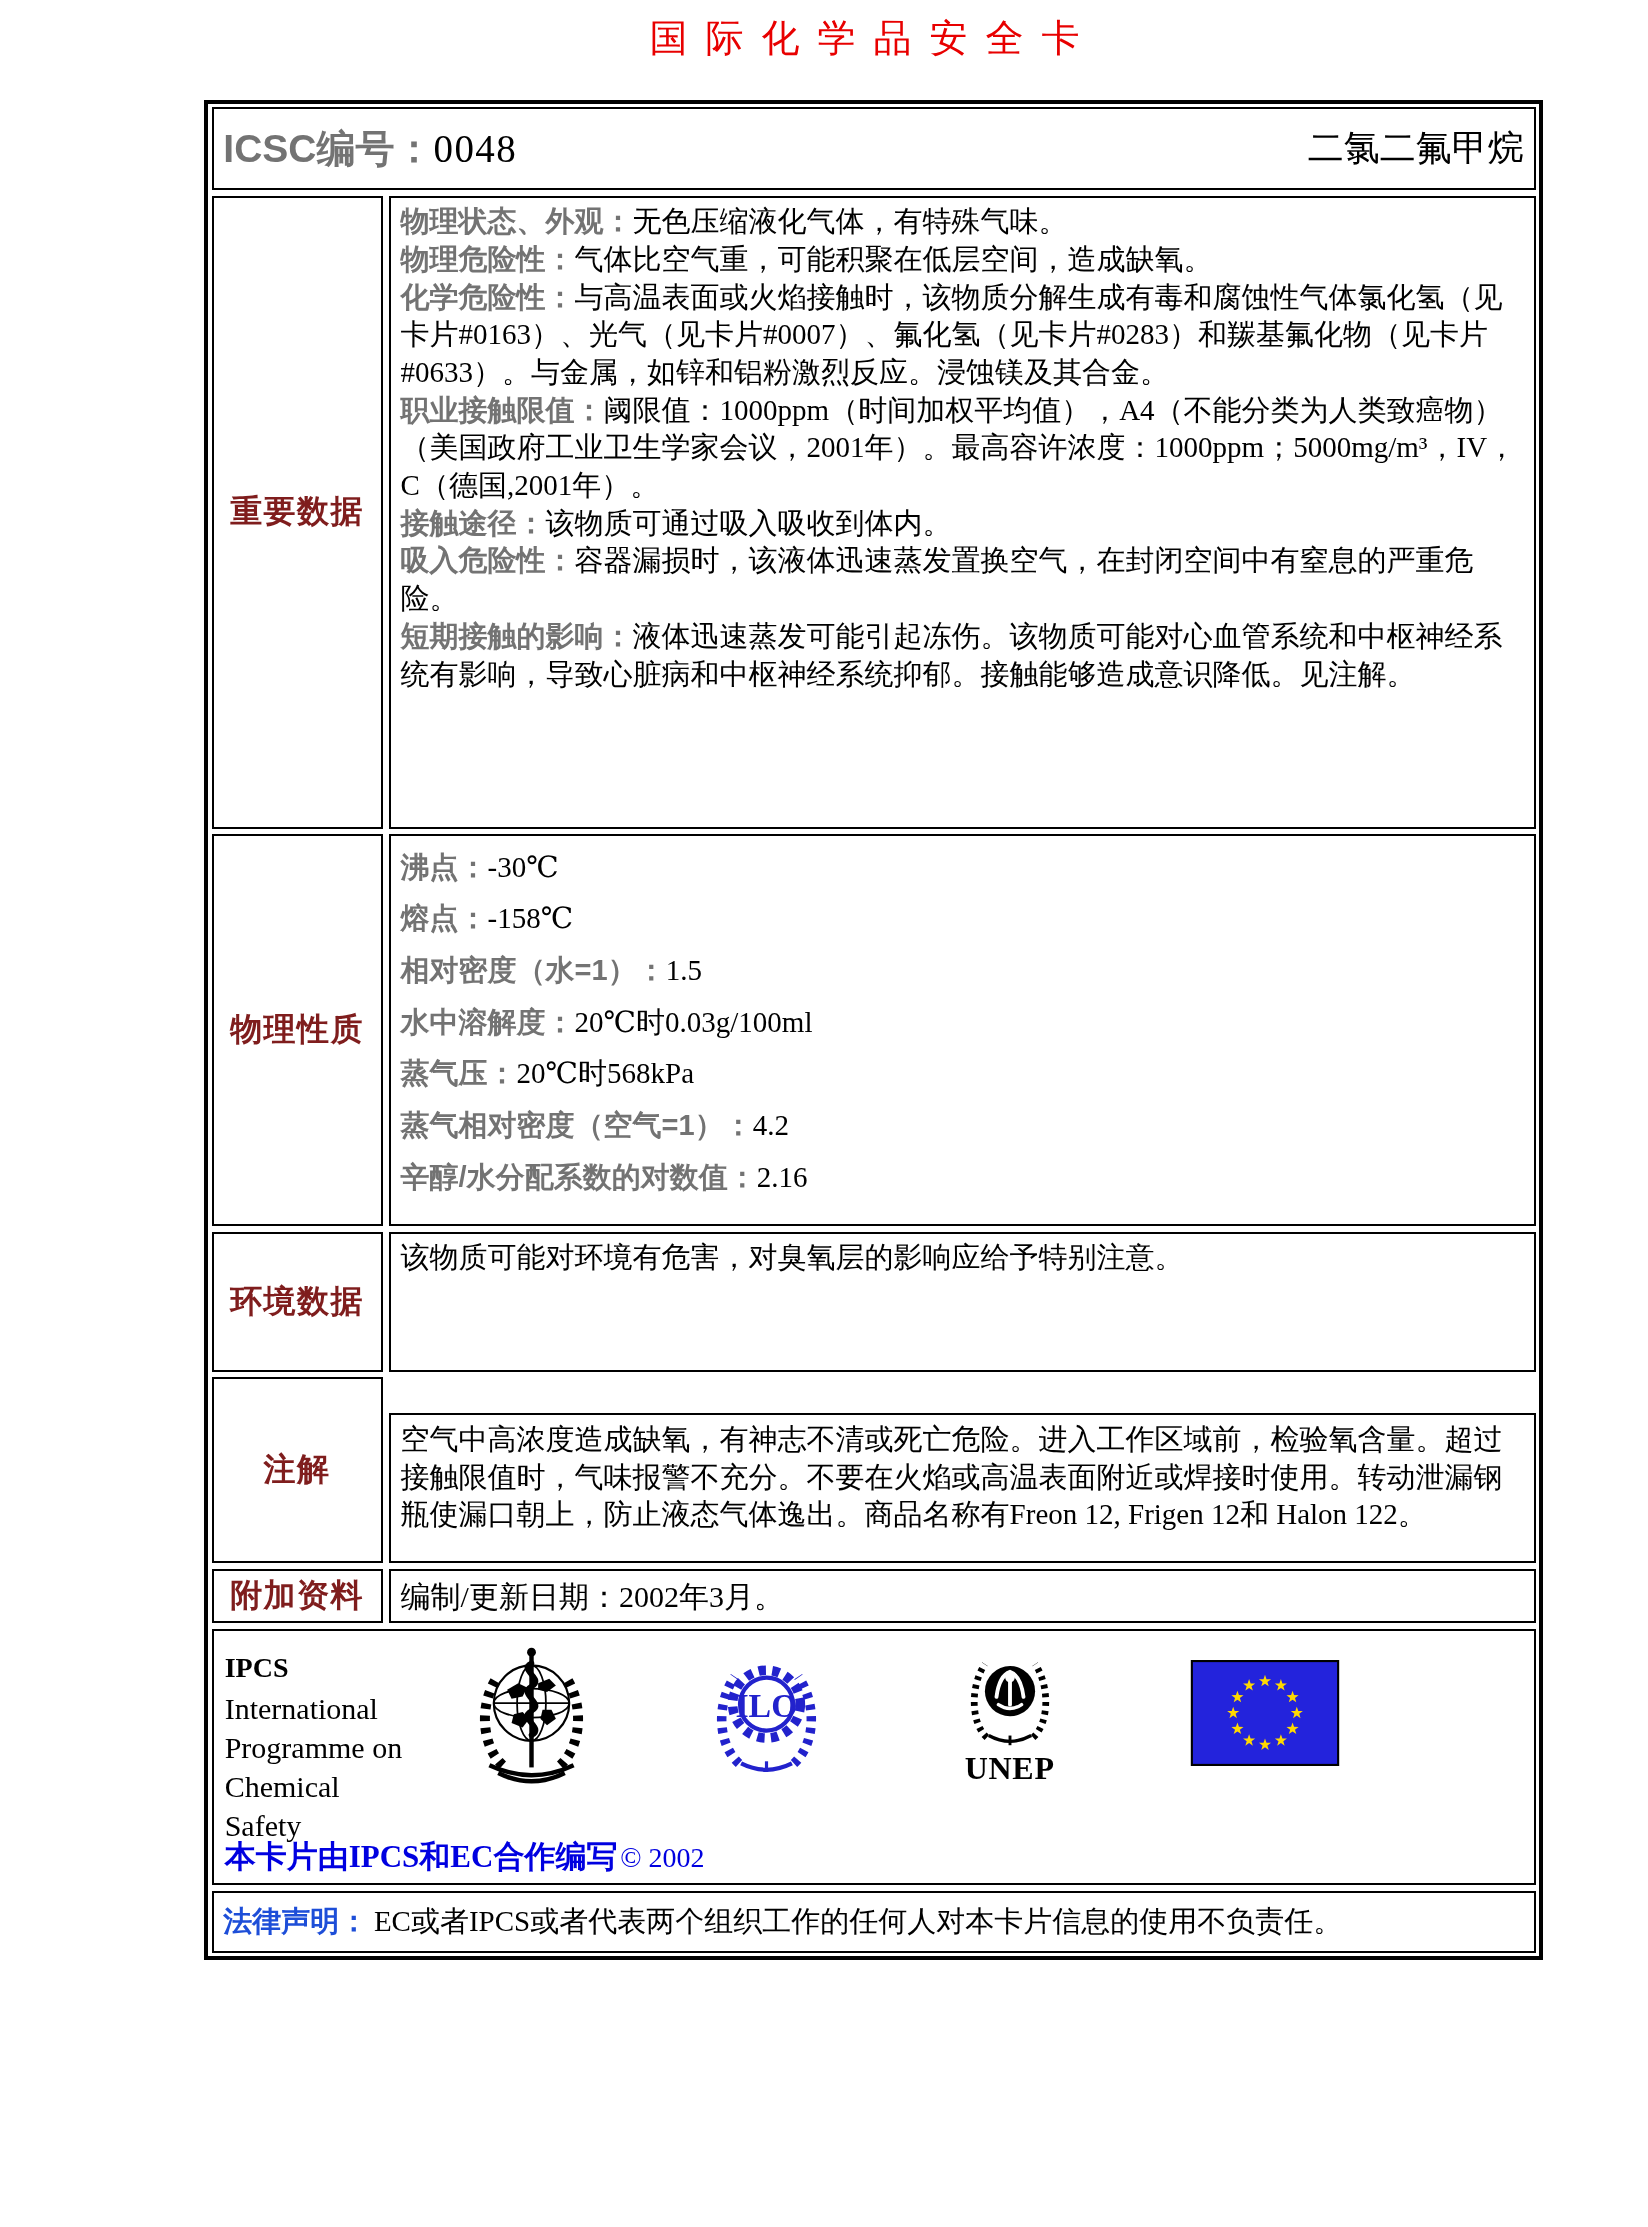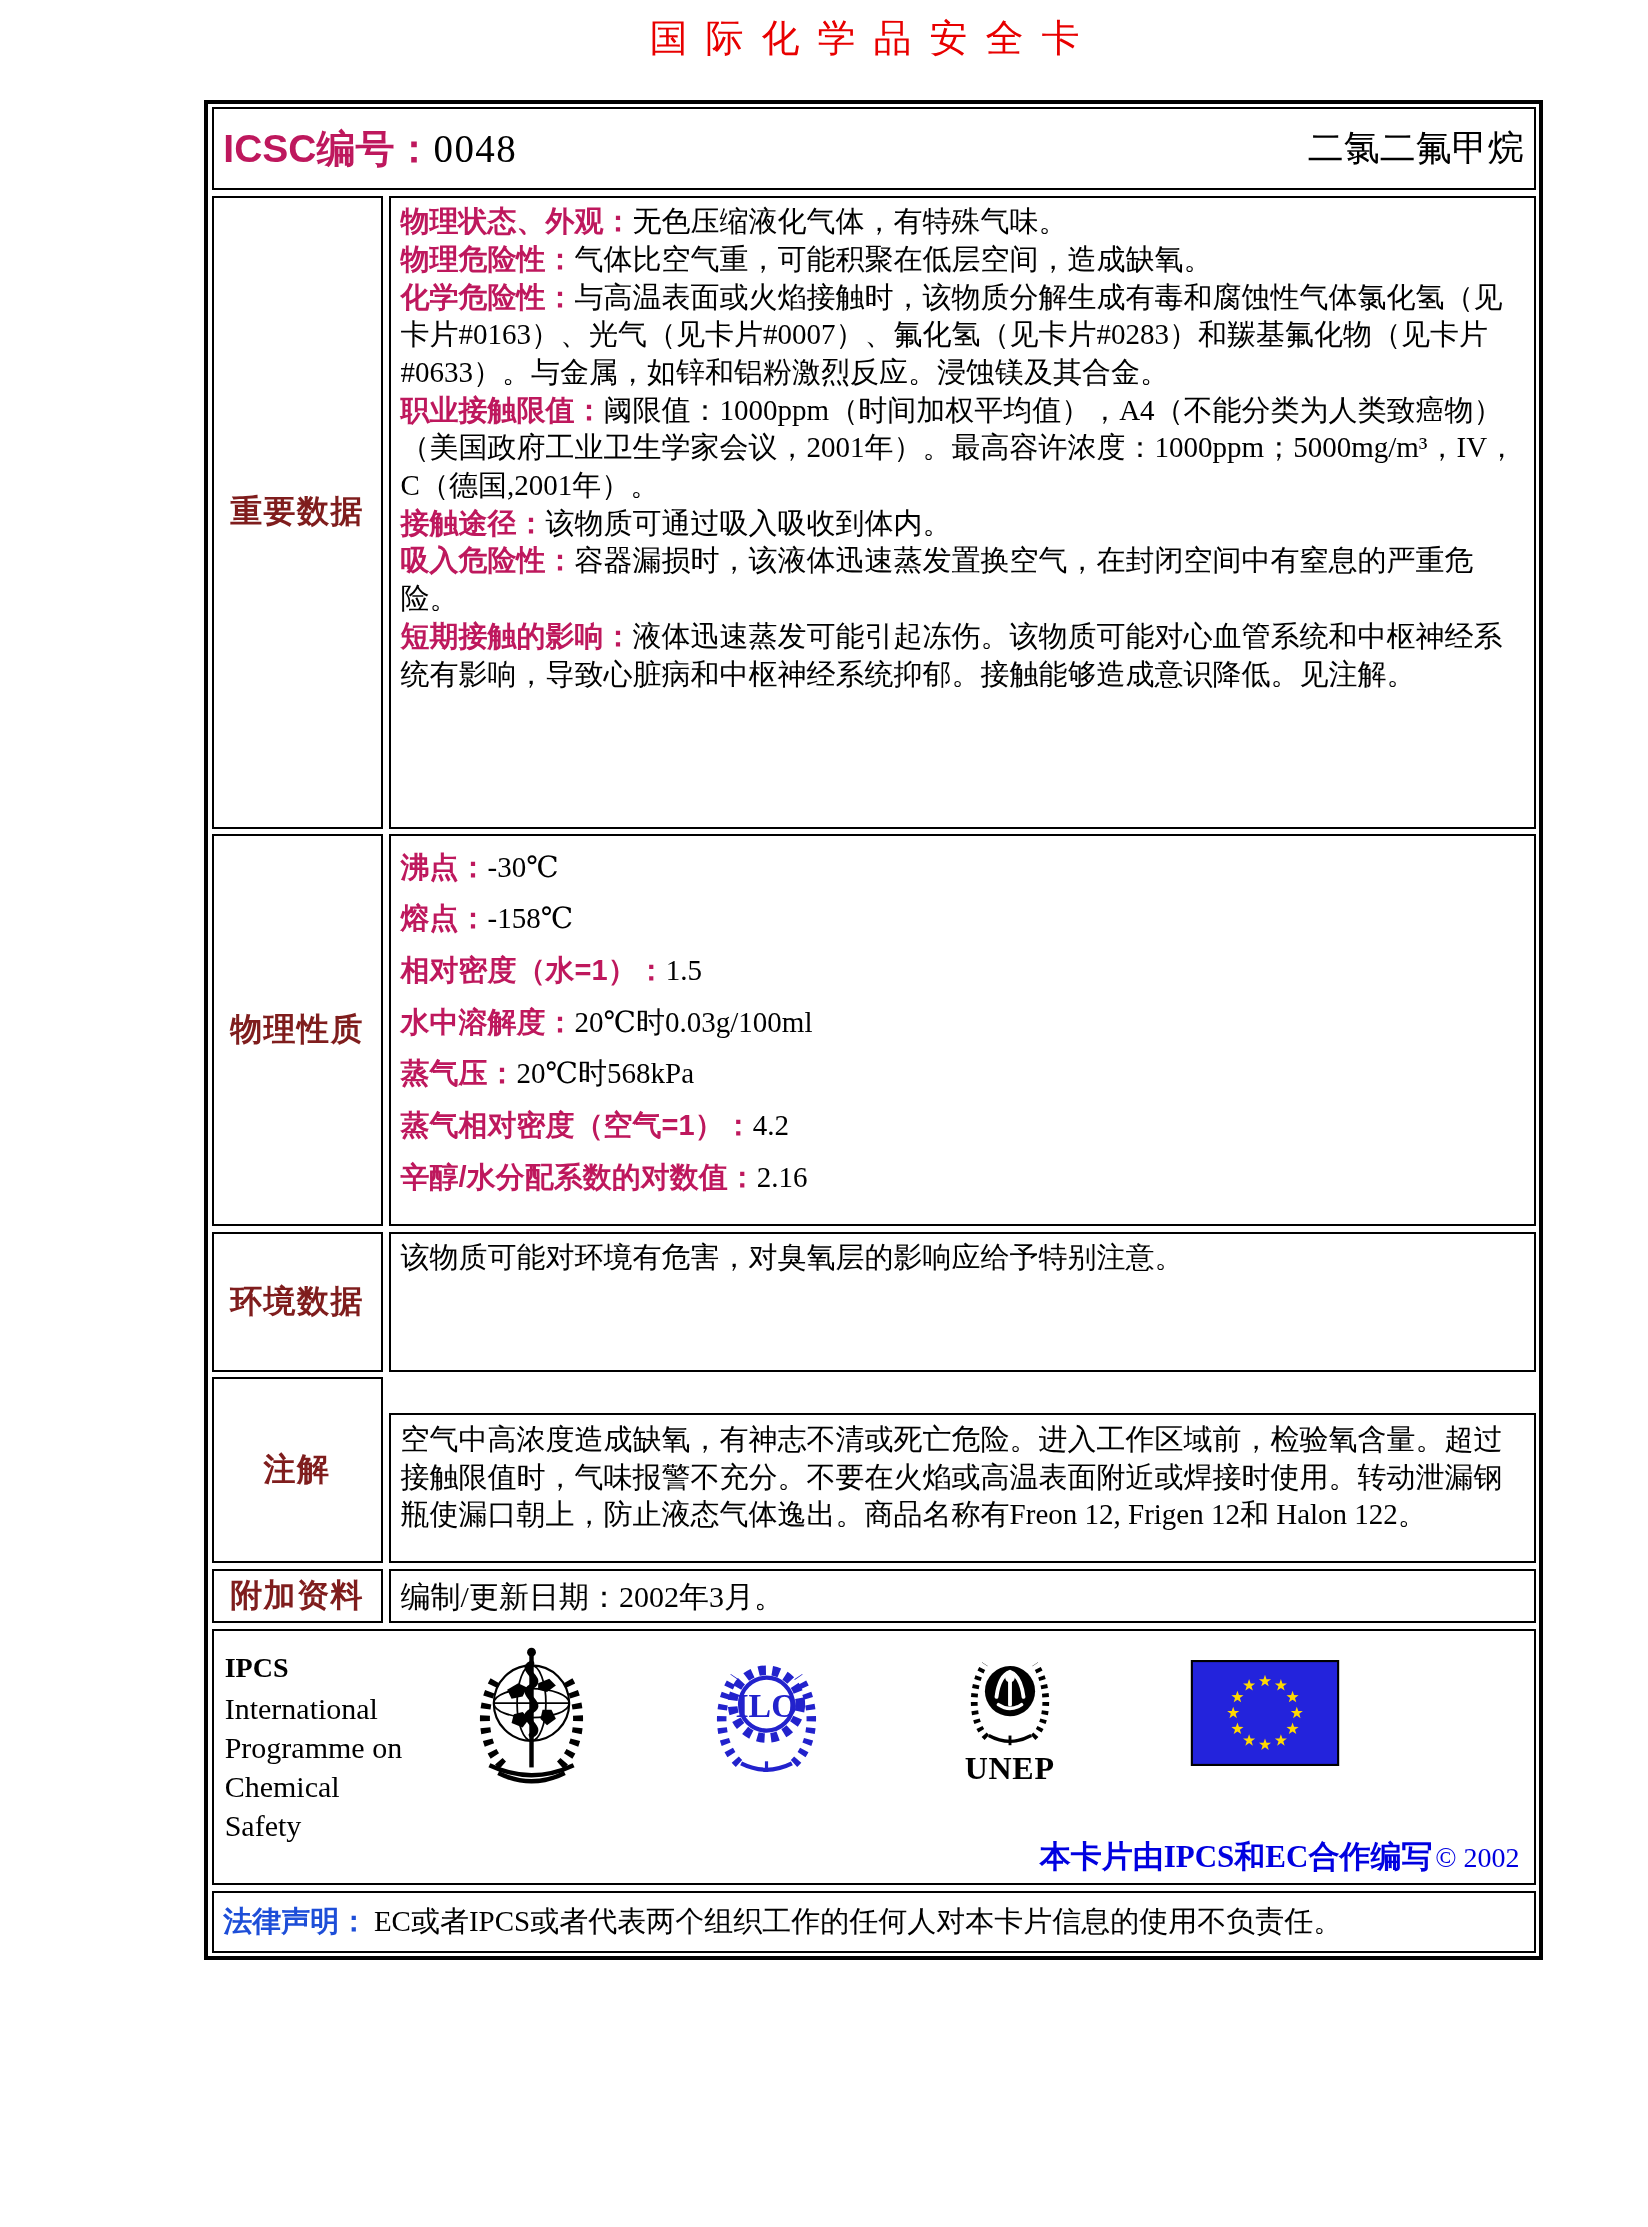--- a/index.html
+++ b/index.html
@@ -32,21 +32,21 @@
 
   .label-cell{
     flex:0 0 171px;display:flex;align-items:center;justify-content:center;
     color:#7f1d1d;font-family:"Liberation Sans","DejaVu Sans",sans-serif;
     font-weight:bold;font-size:32px;letter-spacing:1.4px;text-align:center;
   }
   .content-cell{
     flex:1;padding:5.6px 9.8px;font-size:29px;line-height:1.3;
   }
   .lbl{
-    color:#be185d;font-family:"Liberation Sans","DejaVu Sans",sans-serif;
+    color:#737373;font-family:"Liberation Sans","DejaVu Sans",sans-serif;
     font-weight:bold;
   }
   .para{margin:0;}
   .r-important .content-cell{min-height:633px;}
   .r-physical .content-cell{min-height:392px;}
   .r-physical .phys-line{line-height:1.78;}
   .r-environment .content-cell{min-height:140px;}
   .r-notes .content-cell{min-height:150px;margin-top:36px;}
   .r-additional .content-cell{min-height:49px;display:flex;align-items:center;font-size:30px;}
 
@@ -54,21 +54,21 @@
   .logos-cell{flex:1;min-height:187px;padding:8.4px 14px 5.6px 11.2px;}
   .logos-line{display:flex;align-items:flex-start;}
   .ipcs-block{width:178px;margin-top:12.6px;font-family:Liberation Serif, serif;}
   .ipcs-acronym{font-size:28px;font-weight:bold;margin-bottom:5.6px;}
   .ipcs-line{font-size:30px;line-height:1.3;}
   .who-svg{margin-left:62px;}
   .ilo-svg{margin-left:105px;}
   .unep-block{margin-left:105px;width:150px;text-align:center;}
   .unep-text{font-family:"Liberation Serif","DejaVu Serif",serif;font-weight:bold;font-size:32px;letter-spacing:0.7px;margin-top:-2.8px;}
   .eu-svg{margin-left:105px;margin-top:21px;}
-  .caption{text-align:right;margin-top:-9.8px;color:#0000e0;}
+  .caption{text-align:left;margin-top:-9.8px;color:#0000e0;}
   .cap-main{font-weight:bold;font-size:31px;}
   .cap-c{font-size:28px;}
 
   
   .legal-cell{flex:1;min-height:62px;display:flex;align-items:center;padding:0 9.8px;font-size:29px;}
   .legal-lbl{
     font-family:"Liberation Sans","DejaVu Sans",sans-serif;
     font-weight:bold;font-size:29px;margin-right:5.6px;color:#1d4ed8;
   }
 </style>

